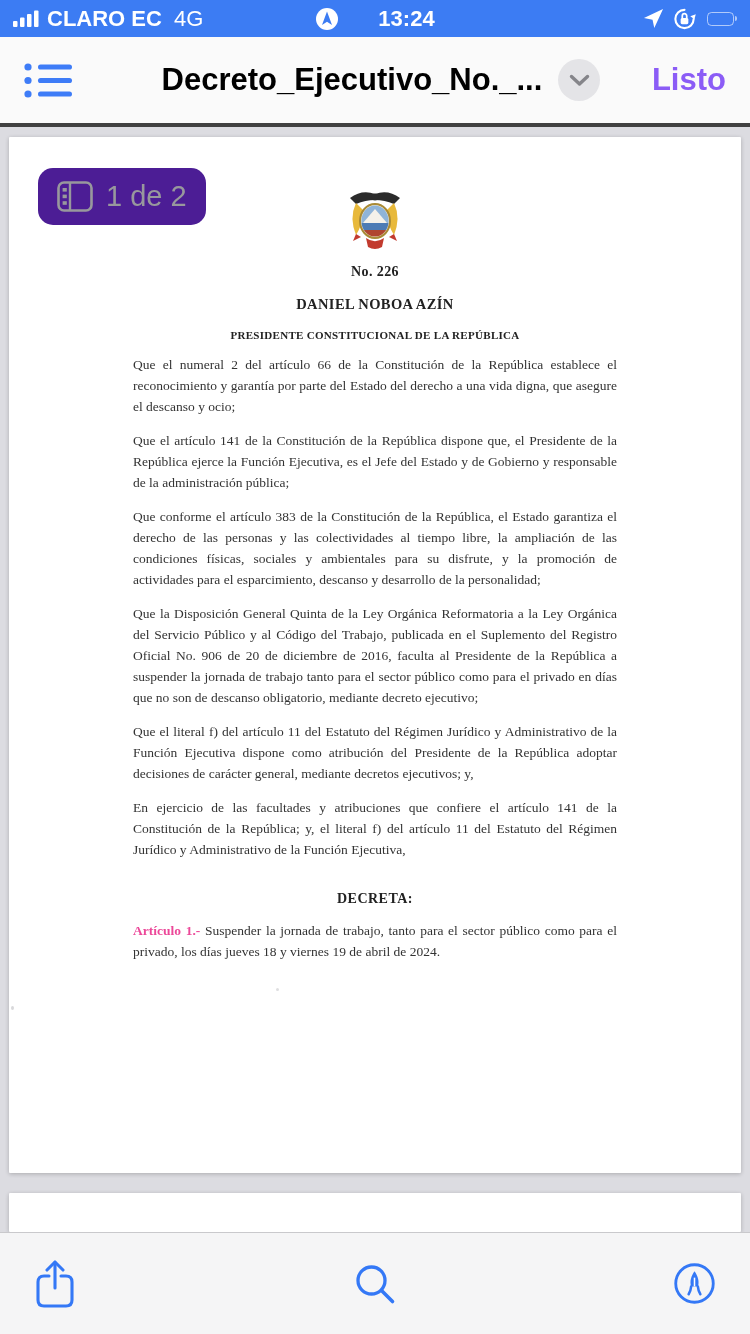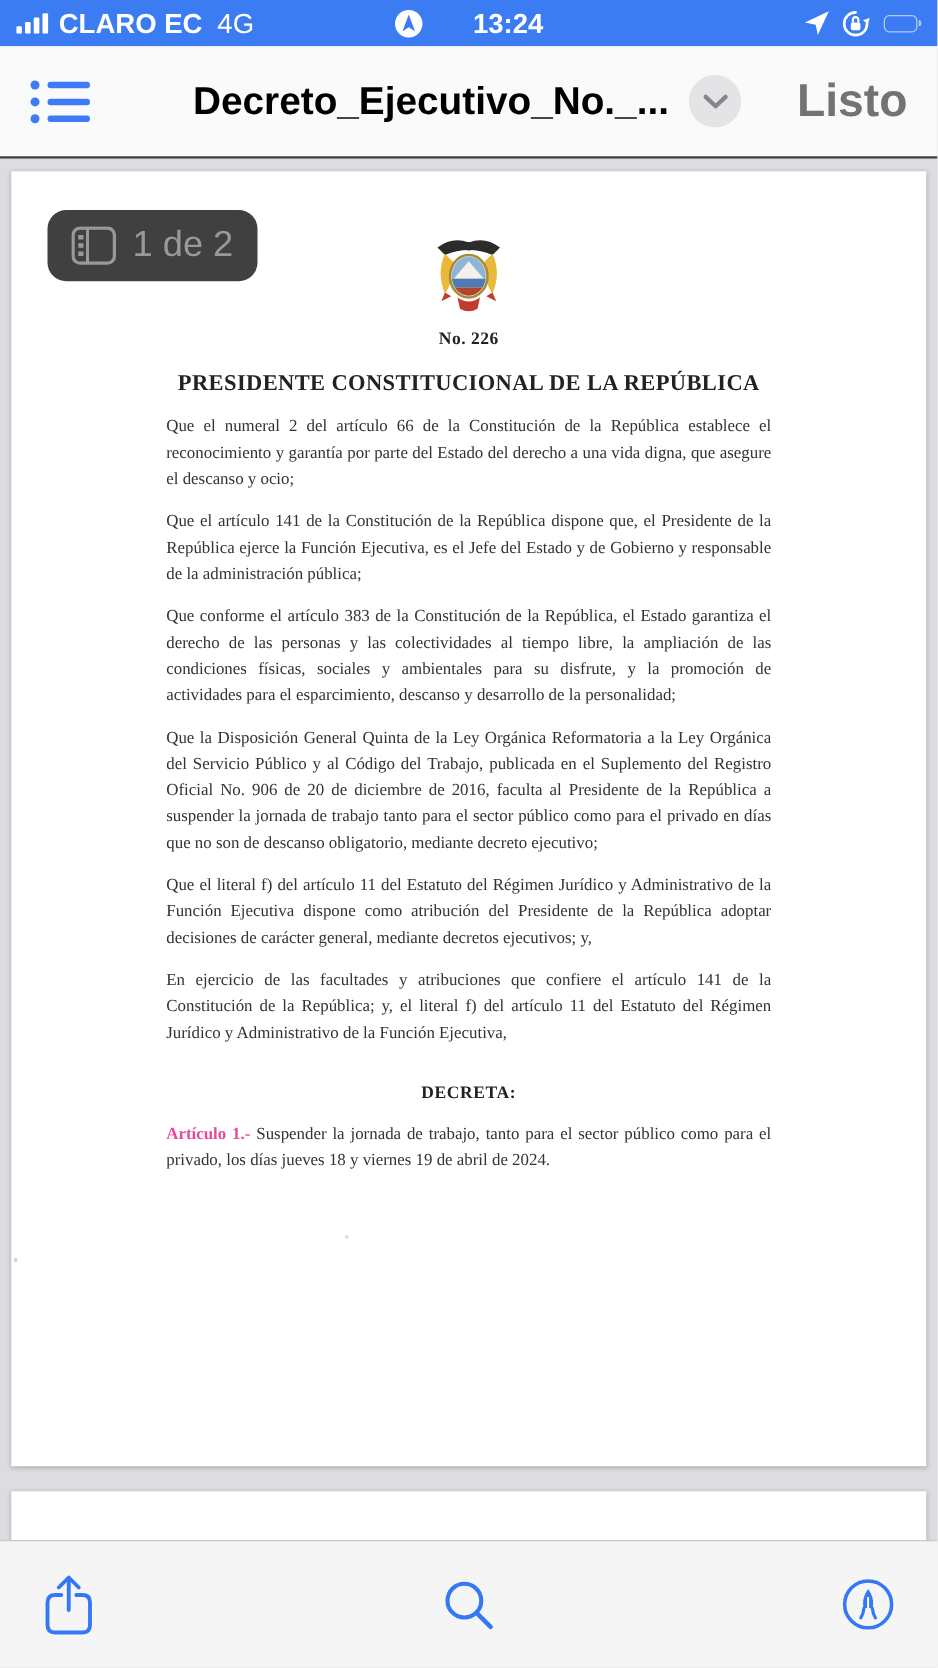--- a/index.html
+++ b/index.html
@@ -29,67 +29,67 @@
     border-radius:4.5px; padding:1.5px; margin-left:2px;
   }
   .battery-fill { width:42%; height:100%; background:#fff; border-radius:2px; }
   .battery-cap {
     width:2px; height:5px; background:rgba(255,255,255,.6);
     border-radius:0 2px 2px 0; margin-left:1px;
   }
 
   
   .nav-bar {
-    height:90px; background:#FAFAFA; border-bottom:2px solid #404040;
+    height:90px; background:#FAFAFA; border-bottom:4px solid #404040;
     display:flex; align-items:center; padding:0 24px; flex:0 0 auto;
   }
   .nav-left { width:86px; display:flex; align-items:center; }
   .nav-center { flex:1; display:flex; align-items:center; justify-content:center; gap:16px; min-width:0; }
   .nav-title {
     font-size:31px; font-weight:700; color:#000;
     white-space:nowrap; overflow:hidden;
   }
   .chevron-circle {
     width:42px; height:42px; border-radius:50%; background:#E4E4E7;
     display:flex; align-items:center; justify-content:center; flex:0 0 auto;
     cursor:pointer;
   }
   .nav-done {
-    font-size:37px; font-weight:600; color:#737373;
+    font-size:31px; font-weight:600; color:#8b5cf6;
     background:none; border:none; cursor:pointer;
     font-family:"Liberation Sans", sans-serif; padding:0;
   }
   .list-btn { background:none; border:none; cursor:pointer; padding:0; display:flex; }
 
   
   .viewer { flex:1 1 auto; position:relative; background:#DCDCE1; overflow:hidden; }
   .pdf-page {
     position:absolute; left:9px; right:9px; background:#fff;
     box-shadow:0 1px 4px rgba(0,0,0,.22); border-radius:1px;
   }
   .pdf-page-1 { top:10px; height:1036px; }
   .pdf-page-2 { top:1066px; height:39px; }
 
   
   .page-badge {
     position:absolute; left:29px; top:31px; height:57px;
-    background:#404040; border-radius:15px;
+    background:#4c1d95; border-radius:15px;
     display:flex; align-items:center; gap:13px; padding:0 19px;
     color:#98989D; font-size:29px; font-weight:400; cursor:pointer;
   }
 
   
   .doc {
     font-family:"Liberation Serif", serif; color:#333;
     padding-top:51px; text-align:center;
   }
   .crest { display:block; margin:0 auto; width:62px; height:64px; }
   .doc-number { margin-top:12px; font-size:14px; font-weight:700; color:#222; letter-spacing:.4px; }
   .doc-author { margin-top:16px; font-size:14.5px; font-weight:700; color:#222; letter-spacing:.4px; }
-  .doc-author-title { margin-top:16px; font-size:18px; font-weight:700; color:#222; letter-spacing:.3px; }
+  .doc-author-title { margin-top:16px; font-size:11px; font-weight:700; color:#222; letter-spacing:.3px; }
   .doc-heading { margin-top:29px; font-size:14px; font-weight:700; color:#222; letter-spacing:.5px; }
   .doc-body { width:484px; margin:0 auto; text-align:justify; }
   .doc-body p {
     margin-top:13px; font-size:13.5px; line-height:21px; color:#333;
     text-align:justify; text-justify:inter-word;
   }
   .decreta { margin-top:31px; }
   .article { margin-top:16px; }
   .article b { color:#ec4899; }
   .speck { position:absolute; background:rgba(90,90,100,.4); border-radius:50%; }
@@ -216,20 +216,21 @@
           <g clip-path="url(#ov)">
             <rect x="16" y="16" width="30" height="19" fill="#8FB4D9"></rect>
             <path d="M19,35 L31,21 L43,35 Z" fill="#F4F1EA"></path>
             <rect x="16" y="35" width="30" height="7" fill="#4C7BB5"></rect>
             <rect x="16" y="42" width="30" height="8" fill="#B0452F"></rect>
           </g>
           <path d="M22,50 Q31,56.5 40,50 L38,59 Q31,63 24,59 Z" fill="#C23B2E"></path>
         </svg>
 
         <div class="doc-number">No. 226</div>
+        <div class="doc-author">DANIEL NOBOA AZÍN</div>
         <div class="doc-author-title">PRESIDENTE CONSTITUCIONAL DE LA REPÚBLICA</div>
 
         <div class="doc-body">
           <p>Que el numeral 2 del artículo 66 de la Constitución de la República establece el reconocimiento y garantía por parte del Estado del derecho a una vida digna, que asegure el descanso y ocio;</p>
           <p>Que el artículo 141 de la Constitución de la República dispone que, el Presidente de la República ejerce la Función Ejecutiva, es el Jefe del Estado y de Gobierno y responsable de la administración pública;</p>
           <p>Que conforme el artículo 383 de la Constitución de la República, el Estado garantiza el derecho de las personas y las colectividades al tiempo libre, la ampliación de las condiciones físicas, sociales y ambientales para su disfrute, y la promoción de actividades para el esparcimiento, descanso y desarrollo de la personalidad;</p>
           <p>Que la Disposición General Quinta de la Ley Orgánica Reformatoria a la Ley Orgánica del Servicio Público y al Código del Trabajo, publicada en el Suplemento del Registro Oficial No. 906 de 20 de diciembre de 2016, faculta al Presidente de la República a suspender la jornada de trabajo tanto para el sector público como para el privado en días que no son de descanso obligatorio, mediante decreto ejecutivo;</p>
           <p>Que el literal f) del artículo 11 del Estatuto del Régimen Jurídico y Administrativo de la Función Ejecutiva dispone como atribución del Presidente de la República adoptar decisiones de carácter general, mediante decretos ejecutivos; y,</p>
           <p>En ejercicio de las facultades y atribuciones que confiere el artículo 141 de la Constitución de la República; y, el literal f) del artículo 11 del Estatuto del Régimen Jurídico y Administrativo de la Función Ejecutiva,</p>
         </div>

